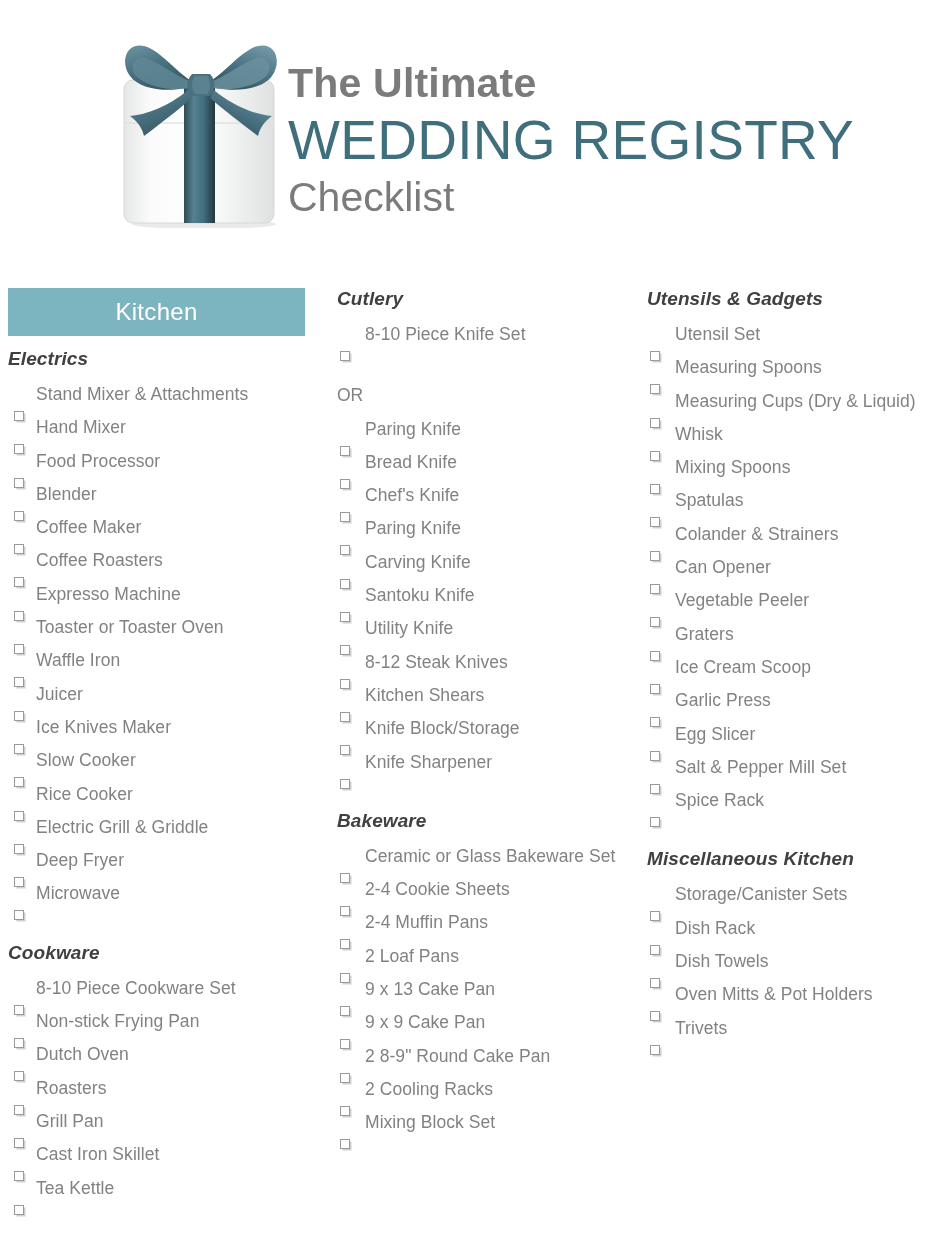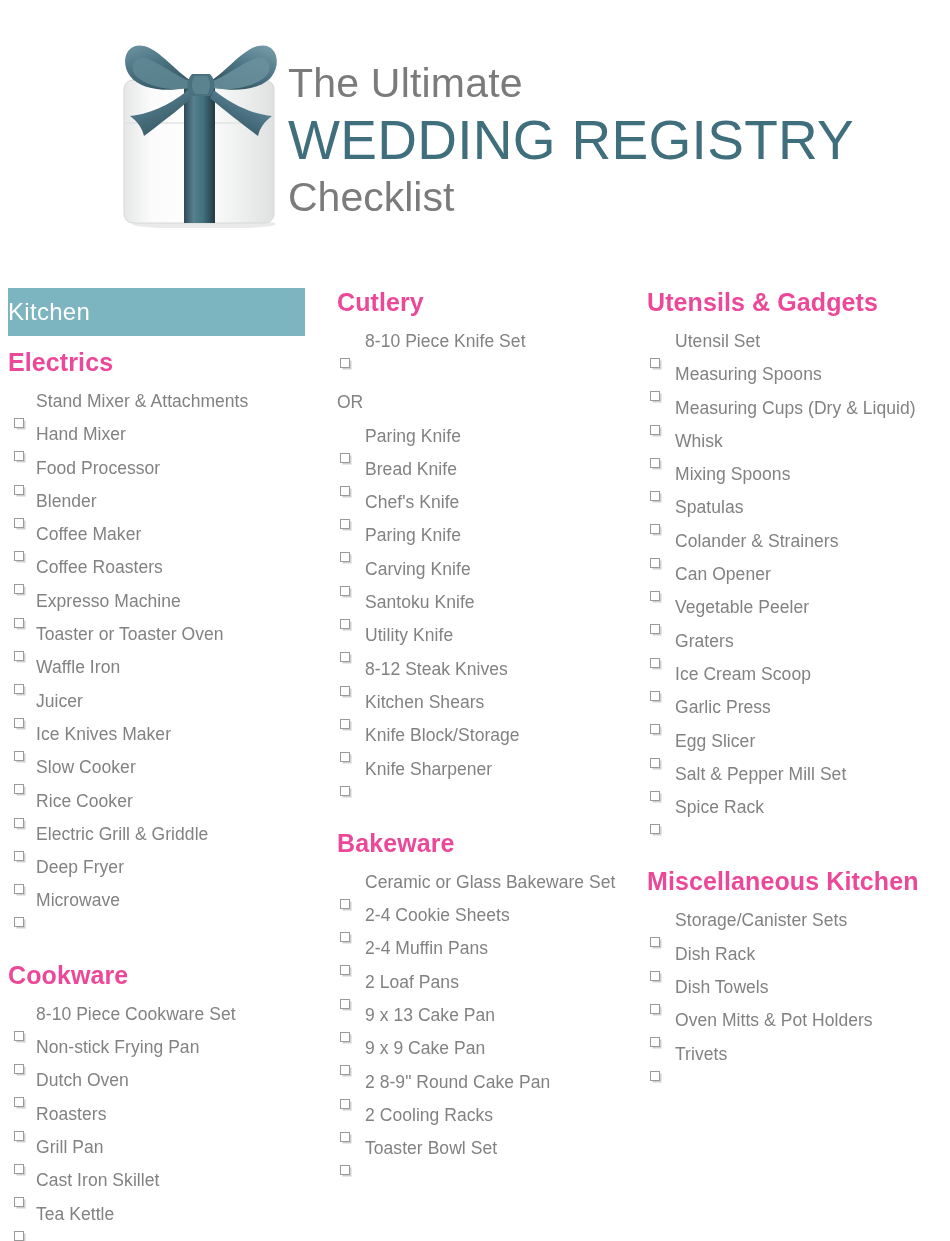--- a/index.html
+++ b/index.html
@@ -34,21 +34,21 @@
     position: absolute;
     left: 288px;
     top: 58px;
     width: 545px;
     text-align: left;
   }
   .title-line1 {
     font-size: 41px;
     line-height: 50px;
     color: #7b7b7b;
-    font-weight: 400;
+    font-weight: 700;
     letter-spacing: 0.2px;
   }
   .title-line2 {
     font-size: 55px;
     line-height: 64px;
     color: #3f6e7d;
     font-weight: 400;
     letter-spacing: 0.3px;
     white-space: nowrap;
   }
@@ -76,40 +76,41 @@
   .col-1 { padding-left: 8px; width: 302px; }
   .col-2 { padding-left: 27px; width: 283px; }
   .col-3 { padding-left: 27px; width: 283px; }
 
   
   .banner {
     background: #7cb4bf;
     color: #ffffff;
     height: 48px;
     line-height: 48px;
-    text-align: left;
+    text-align: center;
     font-size: 24px;
     font-weight: 400;
     width: 297px;
     margin-bottom: 12px;
     letter-spacing: 0.3px;
   }
 
   
   .section {
     margin-bottom: 2px;
   }
   .section-title {
-    font-size: 25px;
+    font-size: 19px;
     font-weight: bold;
-    color: #ec4899;
+    color: #404040;
     margin: 0 0 8px 0;
     letter-spacing: 0.1px;
-  }
-  .section.spaced { margin-top: 43px; }
+    font-style: italic;
+  }
+  .section.spaced { margin-top: 31px; }
 
   ul.items {
     list-style: none;
     margin: 0;
     padding: 0;
   }
   ul.items li.item {
     display: flex;
     align-items: baseline;
     font-size: 17.5px;
@@ -498,21 +499,21 @@
         <li class="item">
             <span class="cbx">
               <span class="sq"></span>
             </span>
             <span class="item-label">2 Cooling Racks</span>
           </li>
         <li class="item">
             <span class="cbx">
               <span class="sq"></span>
             </span>
-            <span class="item-label">Toaster Bowl Set</span>
+            <span class="item-label">Mixing Block Set</span>
           </li>
       </ul>
     </div>
   </div>
 
   <div class="col col-3">
     <div class="section">
       <div class="section-title">Utensils &amp; Gadgets</div>
       <ul class="items">
         <li class="item">

